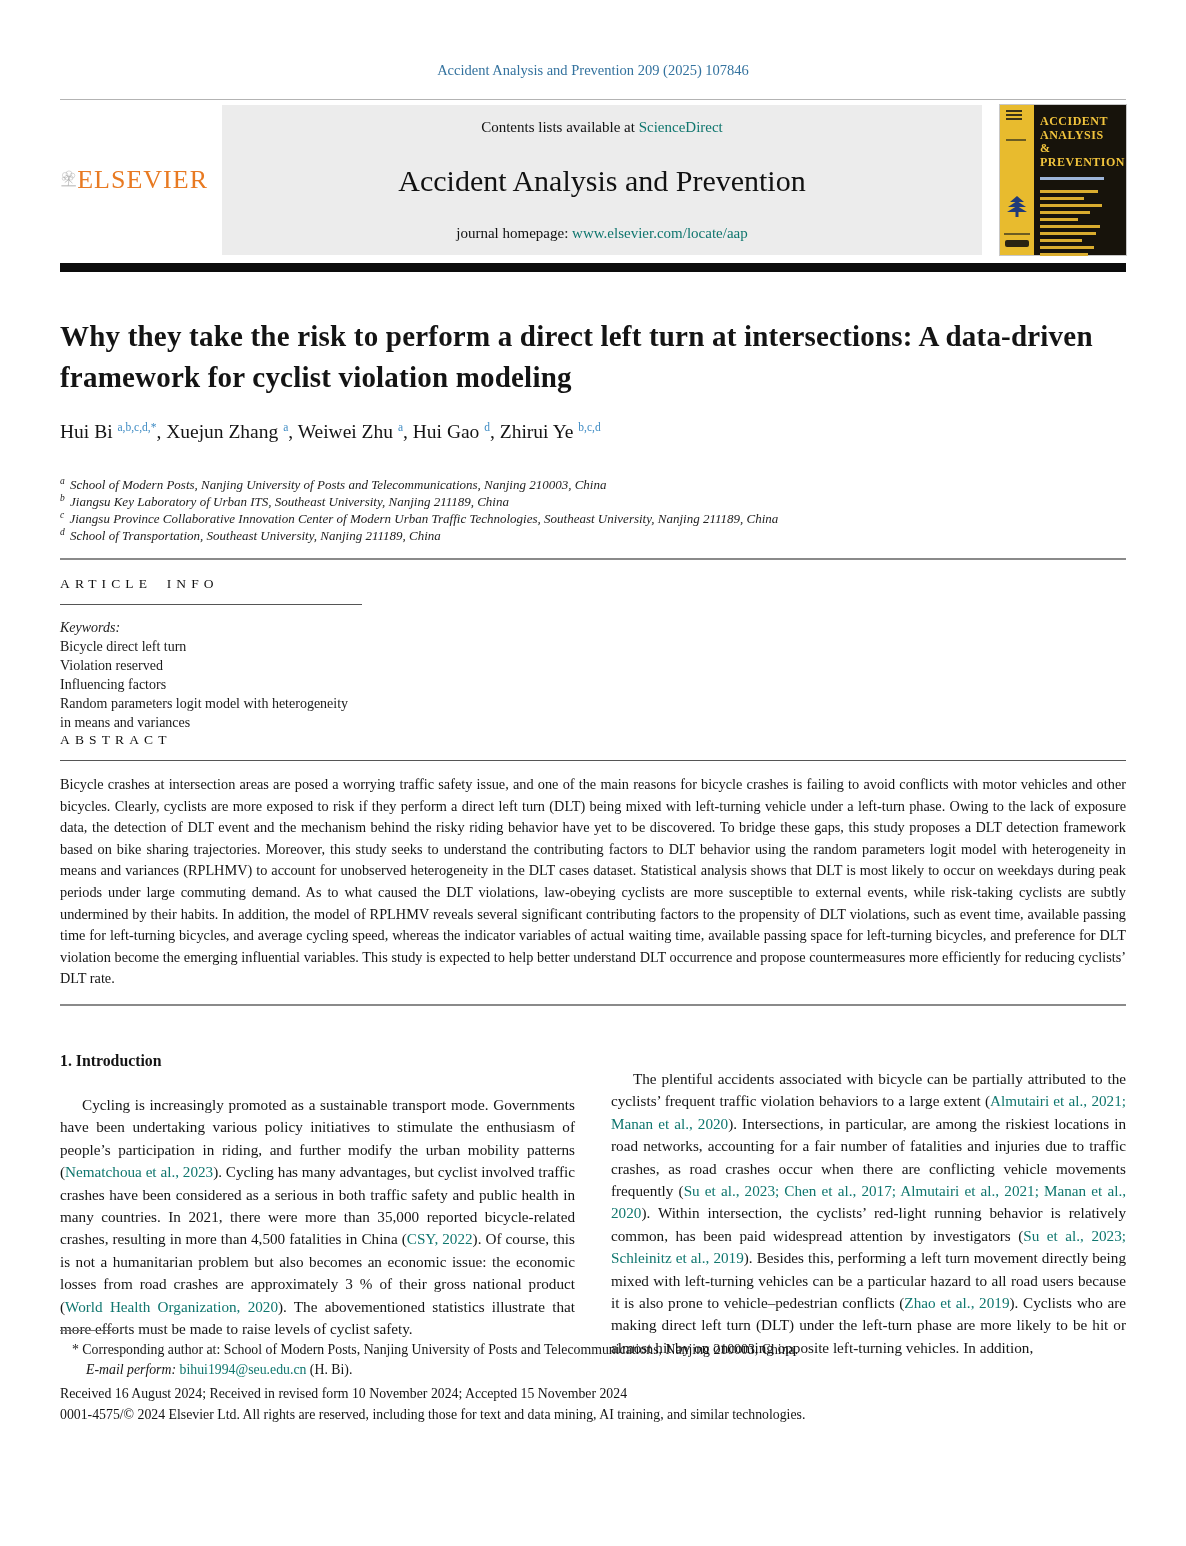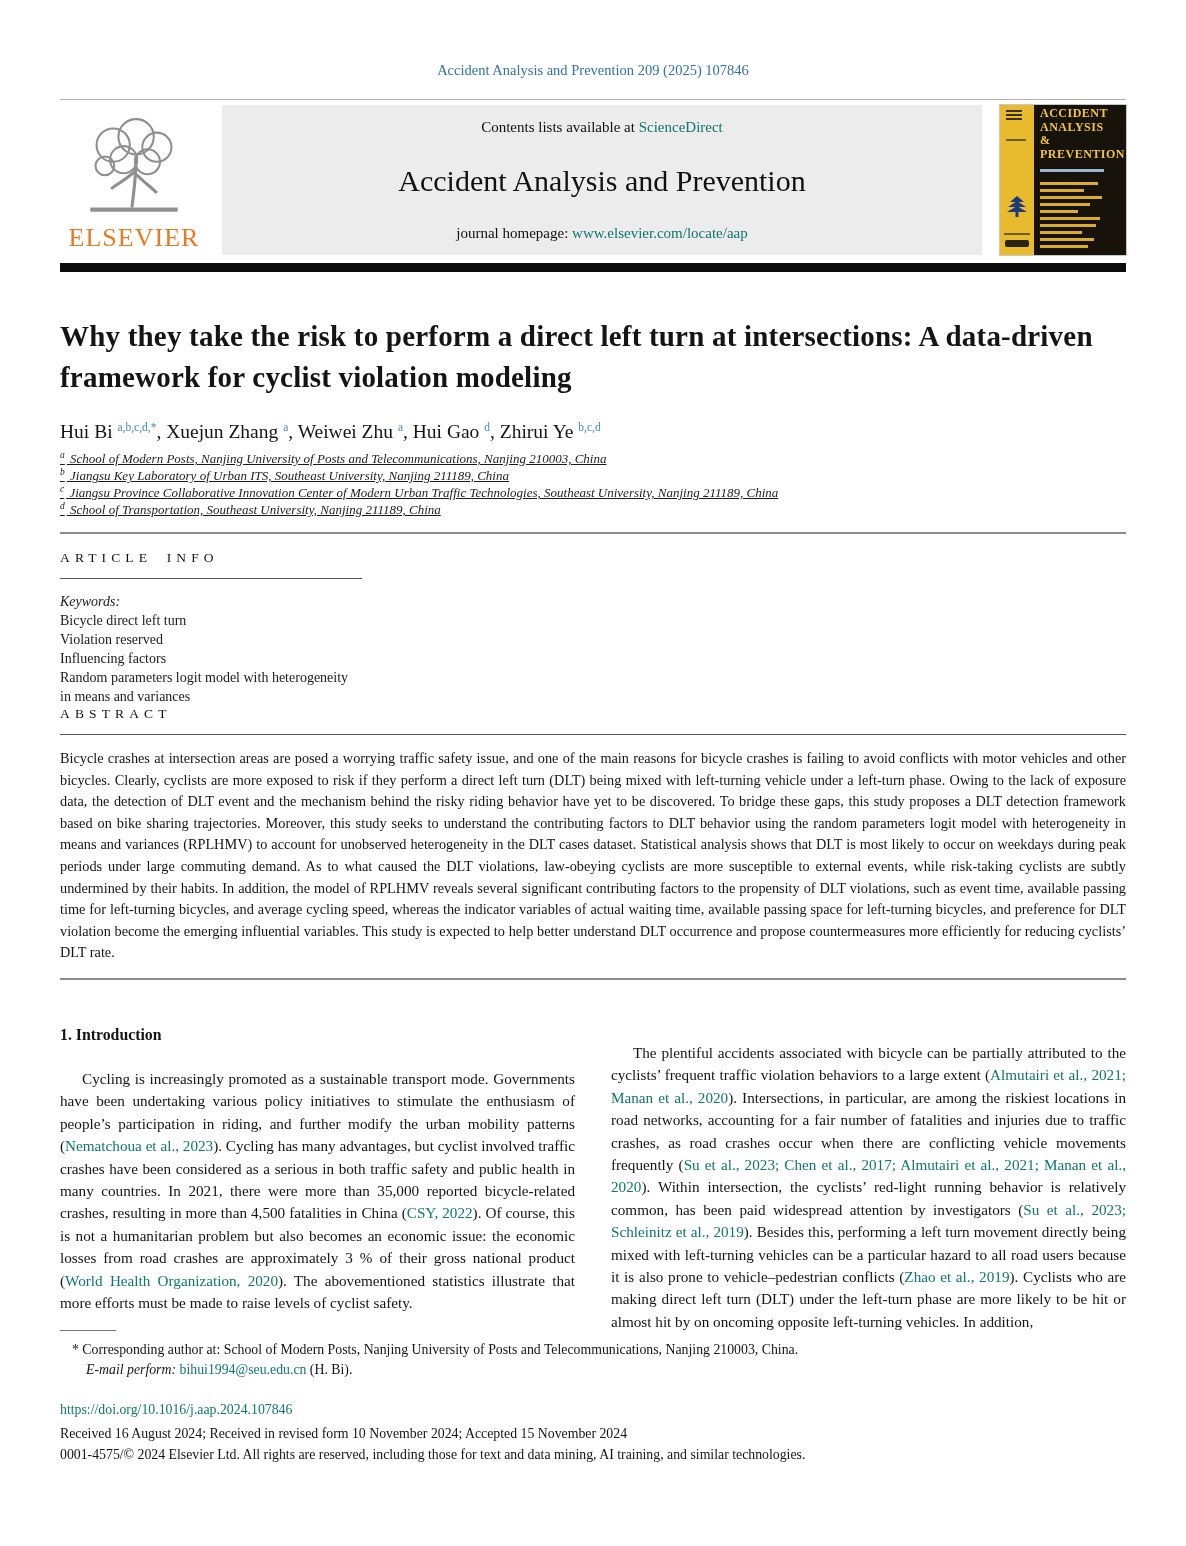--- a/index.html
+++ b/index.html
@@ -7,52 +7,52 @@
   body { font-family:"Liberation Serif", serif; color:#1a1a1a; }
   .page { width:1186px; height:1546px; margin:0 auto; position:relative; background:#fff; overflow:hidden; }
   .content { padding:0 60px; }
 
   
   .citation { padding-top:62px; text-align:center; font-size:14.5px; color:#33729e; }
 
   
   .header-rule { margin-top:20px; border-top:1px solid #b3b3b3; }
   .header-row { margin-top:5px; display:flex; height:150px; }
-  .logo-block { width:148px; display:flex; flex-direction:column; align-items:center; justify-content:flex-end; padding-bottom:2px;text-align:right; }
+  .logo-block { width:148px; display:flex; flex-direction:row; align-items:center; justify-content:flex-end; padding-bottom:2px;text-align:right; }
   .tree-svg { width:104px; height:106px; }
   .elsevier-word { font-size:26px; letter-spacing:1px; color:#e87a22; margin-top:2px; font-family:"Liberation Serif", serif; }
   .banner { flex:1; margin:0 18px 0 14px; background:#ececec; display:flex; flex-direction:column; justify-content:space-between; align-items:center; padding:14px 8px 13px; }
   .contents-line { font-size:15px; color:#111; }
   .journal-title { font-size:30px; color:#111; }
   .homepage-line { font-size:15px; color:#111; }
   .link { color:#0f766e; }
   a.link, .link { text-decoration:none; cursor:pointer; }
 
   
   .cover { width:126px; height:150px; background:#17130b; position:relative; flex:0 0 auto; box-shadow:0 0 0 1px #c8c8c8; }
   .cover-strip { position:absolute; left:0; top:0; bottom:0; width:34px; background:#e8bb2e; }
   .strip-text { position:absolute; top:5px; left:6px; display:flex; flex-direction:column; gap:2px; }
   .strip-text i { display:block; width:16px; height:2px; background:#3a3217; }
   .strip-issn { position:absolute; top:34px; left:6px; width:20px; height:2px; background:#6b5c22; }
   .cover-tree { position:absolute; bottom:34px; left:4px; width:26px; height:26px; }
   .cover-sd { position:absolute; bottom:8px; left:5px; width:24px; height:7px; background:#2a2412; border-radius:2px; }
   .cover-sub { position:absolute; bottom:20px; left:4px; width:26px; height:2px; background:#6b5c22; }
-  .cover-main { position:absolute; left:40px; top:2px; right:8px; }
+  .cover-main { position:absolute; left:40px; top:10px; right:8px; }
   .cover-title div { font-size:12px; line-height:13.5px; font-weight:bold; color:#f2c43d; letter-spacing:.5px; }
   .cover-editor { margin-top:8px; width:64px; height:3px; background:#9db4d8; }
   .cover-topics { margin-top:10px; display:flex; flex-direction:column; gap:4.5px; }
   .cover-topics i { display:block; height:2.5px; background:#d9ac2e; }
 
   .black-bar { margin-top:8px; height:9px; background:#0c0c0c; }
 
   
   .paper-title { margin-top:44px; font-size:29px; font-weight:bold; color:#141414; line-height:41px; letter-spacing:.2px; }
   .byline { margin-top:23px; font-size:19.5px; color:#141414; }
   .byline sup { font-size:11.5px; color:#3f8cc4; }
-  .affils { margin-top:7px;text-decoration:underline; }
+  .affils { margin-top:33px; }
   .affil { font-style:italic; font-size:13px; line-height:17px; color:#222; }
   .affil sup { font-size:9.5px; margin-right:2px; }
 
   .rule-2 { margin-top:14px; border-top:2px solid #8a8a8a; }
 
   
   .info-abs { display:flex; margin-top:16px;flex-direction:column; }
   .col-info { width:302px; margin-right:36px; flex:0 0 auto; }
   .col-abs { flex:1; }
   .sec-heading { font-size:13.5px; letter-spacing:.38em; word-spacing:.45em; color:#111; }
@@ -212,17 +212,16 @@
     </div>
   </div>
 
   <div class="footnote-block">
     <div class="fn-rule"></div>
     <div class="fn-corresponding">* Corresponding author at: School of Modern Posts, Nanjing University of Posts and Telecommunications, Nanjing 210003, China.</div>
     <div class="fn-email">
       <span class="lbl">E-mail perform:</span>
       <span class="link">bihui1994@seu.edu.cn</span><span> (H. Bi).</span>
     </div>
-    <div class="fn-doi"><span class="link">https://doi.org/10.1016/j.aap.2024.107846</span></div>
     <div class="fn-received">Received 16 August 2024; Received in revised form 10 November 2024; Accepted 15 November 2024</div>
     <div class="fn-copyright">0001-4575/© 2024 Elsevier Ltd. All rights are reserved, including those for text and data mining, AI training, and similar technologies.</div>
   </div>
 </div>
 
 </body></html>

